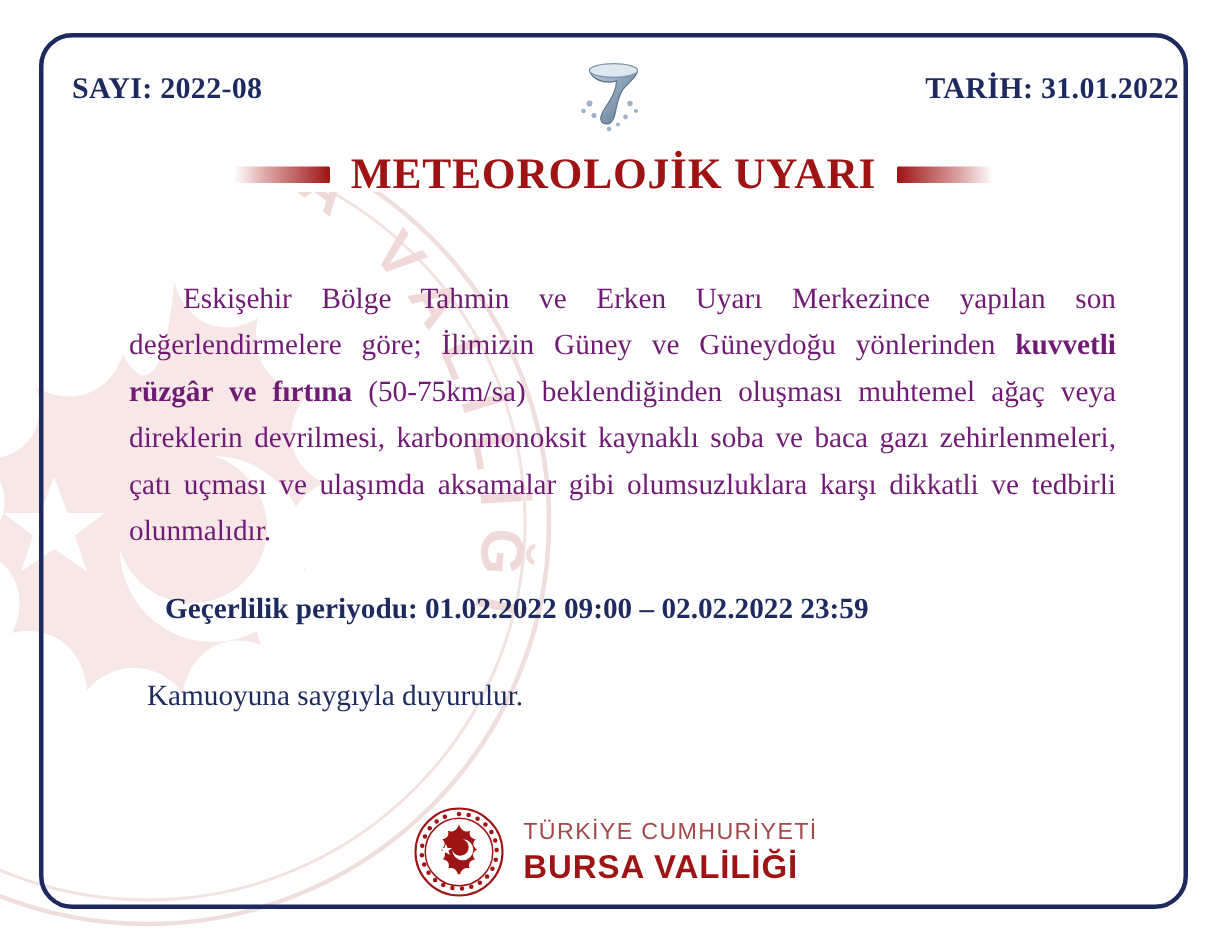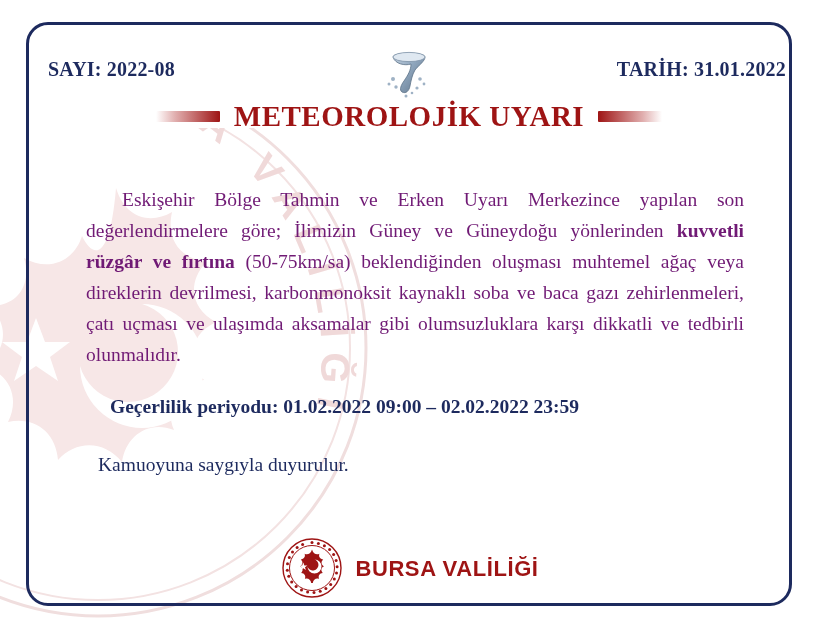--- a/index.html
+++ b/index.html
@@ -47,21 +47,20 @@
     pointer-events: none;
   }
   .watermark svg { display:block; width:100%; height:100%; }
 
   
   .header-row {
     position: absolute;
     left: 26px; top: 40px;
     width: 766px; height: 46px;
     z-index: 3;
-    margin-top: 10px;
   }
   .sayi {
     position: absolute;
     left: 22px; top: 8px;
     font-size: 20px;
     font-weight: bold;
     color: #1d2a5e;
     letter-spacing: .2px;
     white-space: nowrap;
   }
@@ -318,17 +317,18 @@
                  C 25.1,39 23.6,36.2 20.2,36
                  C 22.5,33.6 22,30.7 18.9,29.3
                  C 21.8,27.7 22.4,24.8 19.8,22.5
                  C 22.9,22 24.7,19.9 23.6,16.8
                  C 26.4,18.2 29.6,17 31,12.5 Z" fill="#9e1414"></path>
         <path d="M 33.5,29.5 m -7,0 a 7,7 0 1 0 7,-7 a 5.6,5.6 0 1 1 -7,7 Z" fill="#ffffff"></path>
         <polygon points="22.3,25.6 23.4,28.4 26.4,28.4 24,30.2 24.9,33 22.3,31.3 19.7,33 20.6,30.2 18.2,28.4 21.2,28.4" fill="#ffffff"></polygon>
       </svg>
     </div>
     <div class="logo-text">
+      <div class="logo-line1">TÜRKİYE CUMHURİYETİ</div>
       <div class="logo-line2">BURSA VALİLİĞİ</div>
     </div>
   </div>
 
 </div>
 
 </body></html>

